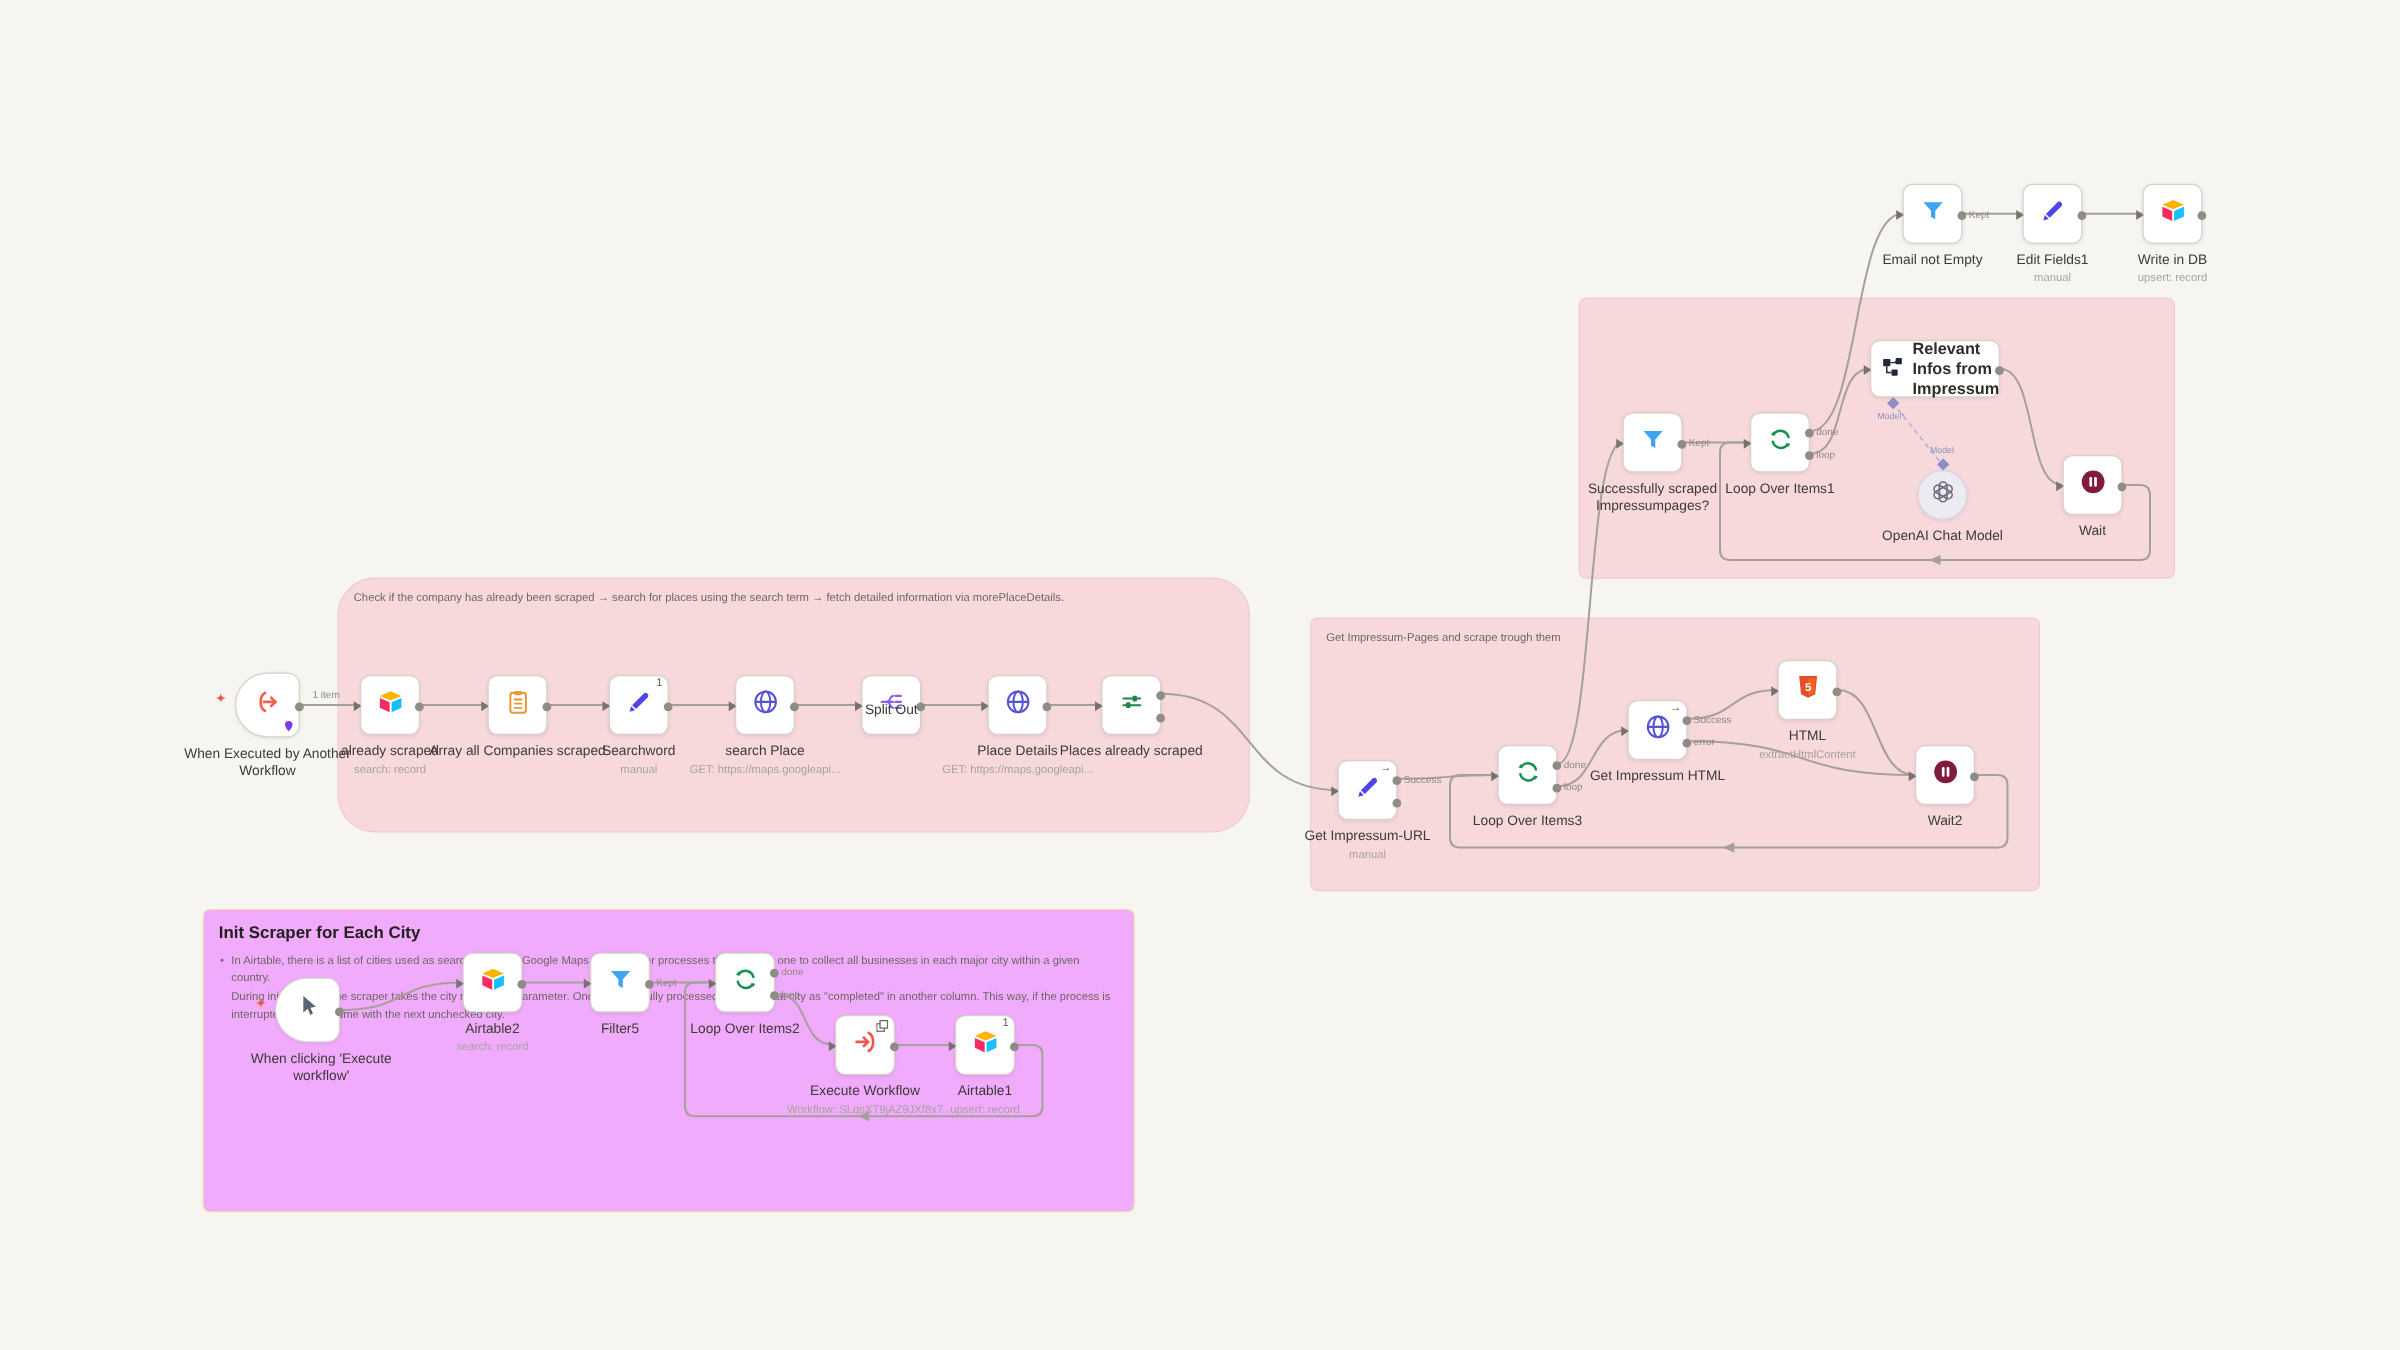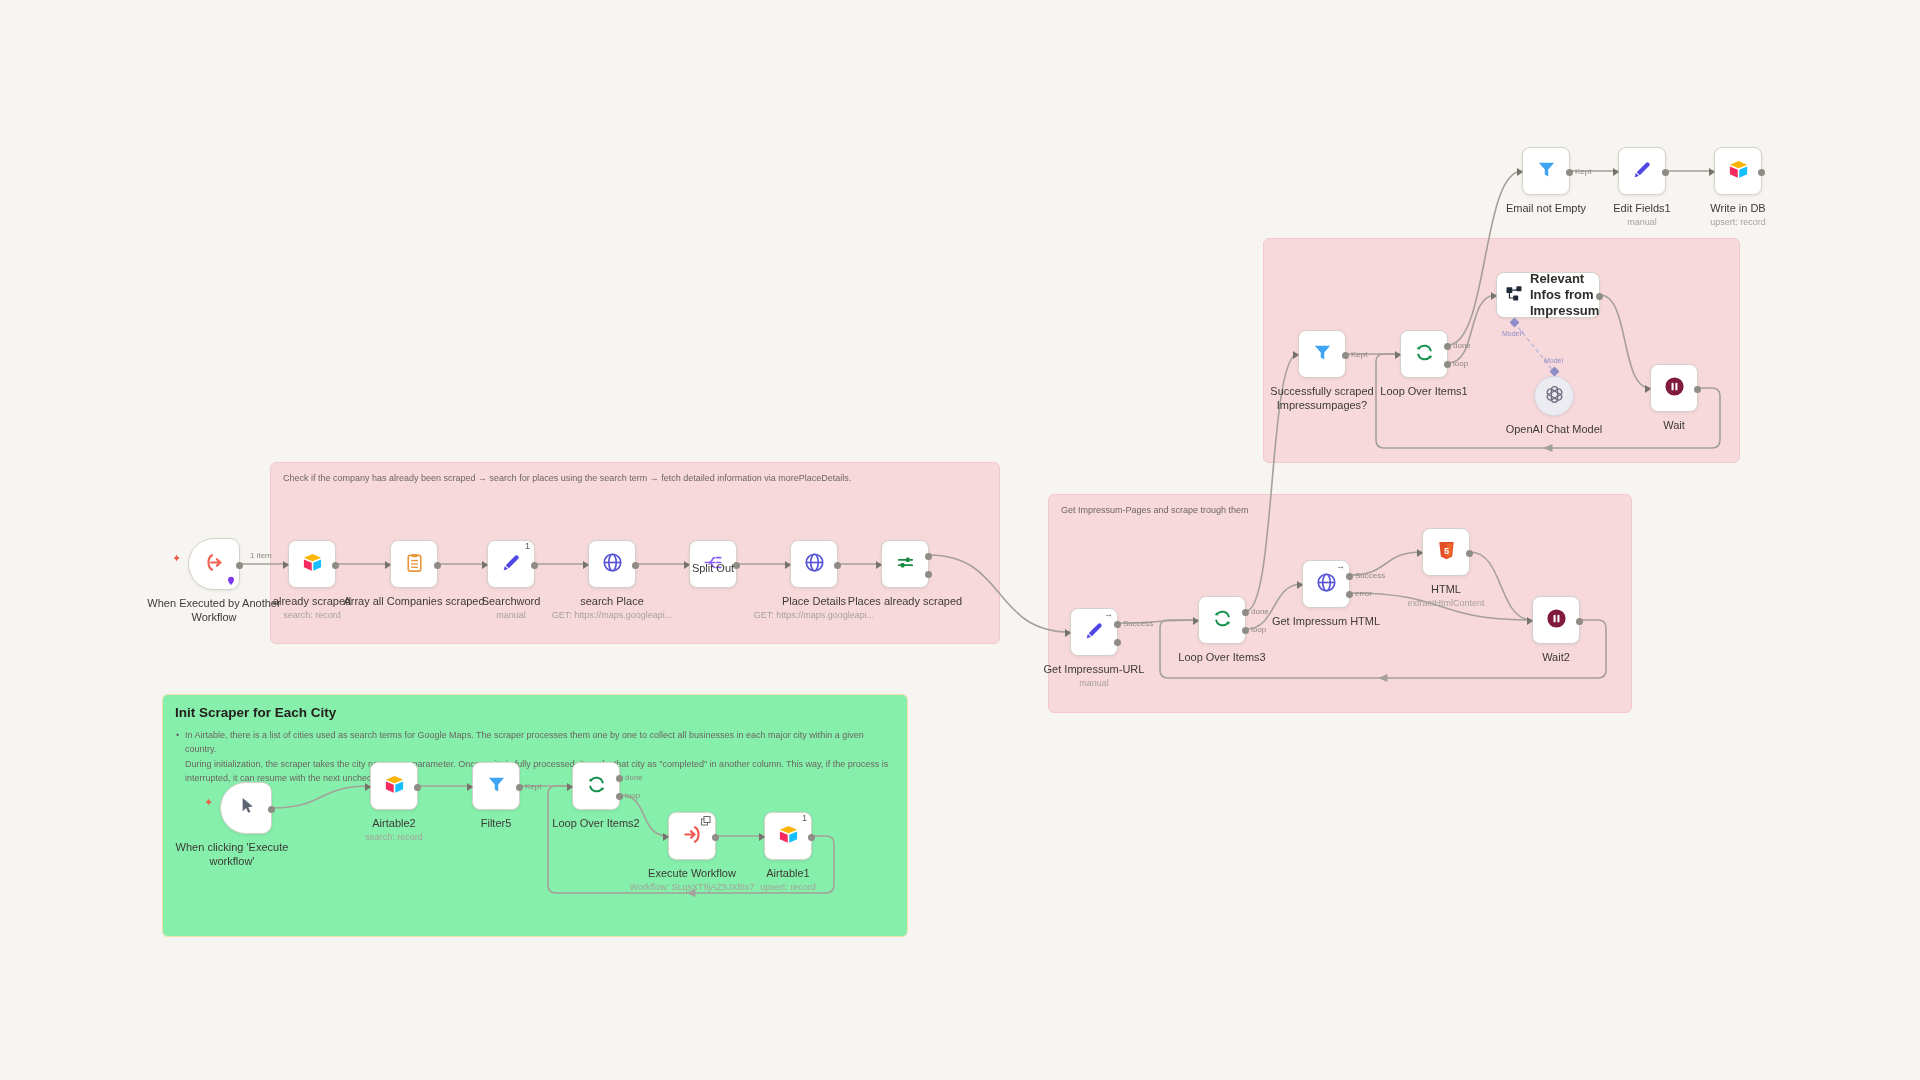--- a/index.html
+++ b/index.html
@@ -1,20 +1,20 @@
 <!DOCTYPE html>
 <html><head>
 <meta charset="utf-8">
 <style>
   html,body{margin:0;padding:0;background:#f6f5f2;font-family:"Liberation Sans",sans-serif;}
   #canvas{position:relative;width:1920px;height:1080px;overflow:hidden;background:#f6f5f2;}
   #edges{position:absolute;left:0;top:0;width:1920px;height:1080px;}
   .sticky{position:absolute;border-radius:6px;box-sizing:border-box;}
   .sticky.pink{background:#f8d9db;border:1px solid #f2c9cd;}
-  .sticky.yellow{background:#86efac;border:1px solid #f1e2ad;}
+  .sticky.yellow{background:#f0abfc;border:1px solid #f1e2ad;margin-top:33px;}
   .sticky-title{font-size:13.5px;font-weight:700;color:#23201d;padding:10px 12px 0 12px;}
   .sticky-body{font-size:9px;color:#6b6661;padding:8px 12px 0 12px;line-height:1.6;}
   .sticky-body .line{position:relative;}
   .sticky-body .line.bullet{padding-left:10px;}
   .sticky-body .line.bullet::before{content:"•";position:absolute;left:1px;}
   .sticky-body .line.cont{padding-left:10px;}
   .node{position:absolute;width:48px;height:48px;background:#fff;border:1px solid #d6d2cb;border-radius:8px;
         box-shadow:0 1px 3px rgba(68,60,50,.10);display:flex;align-items:center;justify-content:center;box-sizing:border-box;}
   .node.trigger{width:52px;height:52px;border-radius:26px 10px 10px 26px;}
   .node.wide{width:104px;height:46px;justify-content:flex-start;padding:0 7px;gap:6px;}
@@ -31,21 +31,21 @@
   .diamond{position:absolute;width:7px;height:7px;background:#8d8dc9;transform:rotate(45deg);}
   .model-label{position:absolute;font-size:7px;color:#8d8dc9;white-space:nowrap;}
   .sparkle{position:absolute;font-size:11px;color:#e85d3d;}
   .pin{position:absolute;right:3px;bottom:3px;line-height:0;}
 </style>
 </head>
 <body>
 
 <div id="canvas">
   <div id="stickies">
-      <div class="sticky pink" style="left: 270px; top: 462px; width: 730px; height: 182px;">
+      <div class="sticky pink" style="left: 270px; top: 462px; width: 730px; height: 204px; border-radius: 30px;">
         <div class="sticky-body">
           <div class="line">Check if the company has already been scraped → search for places using the search term → fetch detailed information via morePlaceDetails.</div>
         </div>
       </div>
       <div class="sticky pink" style="left: 1048px; top: 494px; width: 584px; height: 219px;">
         <div class="sticky-body">
           <div class="line">Get Impressum-Pages and scrape trough them</div>
         </div>
       </div>
       <div class="sticky pink" style="left: 1263px; top: 238px; width: 477px; height: 225px;">
@@ -407,21 +407,21 @@
         <div>Write in DB</div>
         <div class="node-sub">upsert: record</div>
       </div>
       <div class="node trigger" style="left: 220px; top: 782px;">
         <div class="icon"><svg width="23" height="23" viewBox="0 0 24 24">
             <path d="M8 3v14l3.6-3.4 2.2 5 2.3-1-2.2-4.9 4.6-.8z" fill="#5b6470"></path>
           </svg></div>
         <div class="port-out" style="top: 22.5px;"></div>
       </div>
       <div class="sparkle" style="left: 204px; top: 796px;">✦</div>
-      <div class="node-label" style="left: 152px; top: 840px;">
+      <div class="node-label" style="left: 177px; top: 840px;">
         <div>When clicking 'Execute workflow'</div>
       </div>
       <div class="node " style="left: 370px; top: 762px;">
         <div class="icon"><svg width="23" height="23" viewBox="0 0 24 24">
             <path d="M12 3.2 21 7l-9 3.8L3 7z" fill="#fcb400"></path>
             <path d="M3 8.8l8.2 3.5v8.3L3 17z" fill="#f82b60"></path>
             <path d="M21 8.8l-8.2 3.5v8.3L21 17z" fill="#18bfff"></path>
           </svg></div>
         <div class="port-in" style="top: 19.5px;"></div>
         <div class="port-out" style="top: 20.5px;"></div>

